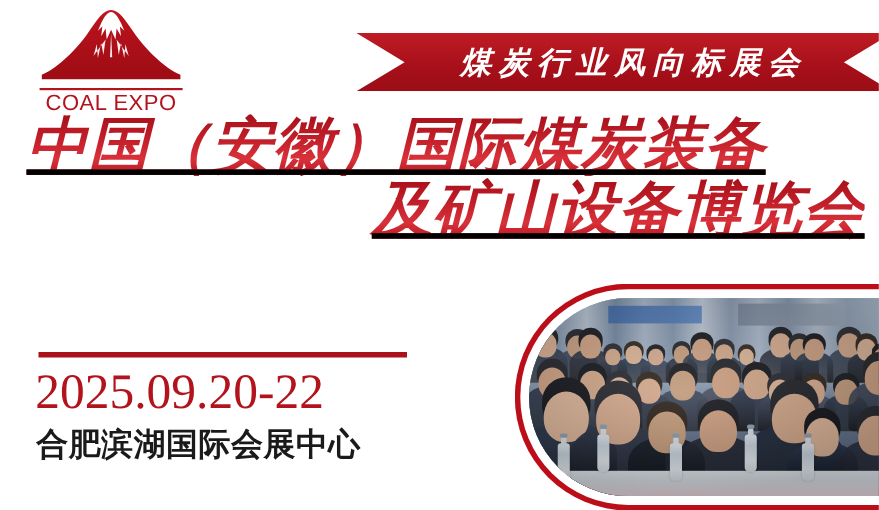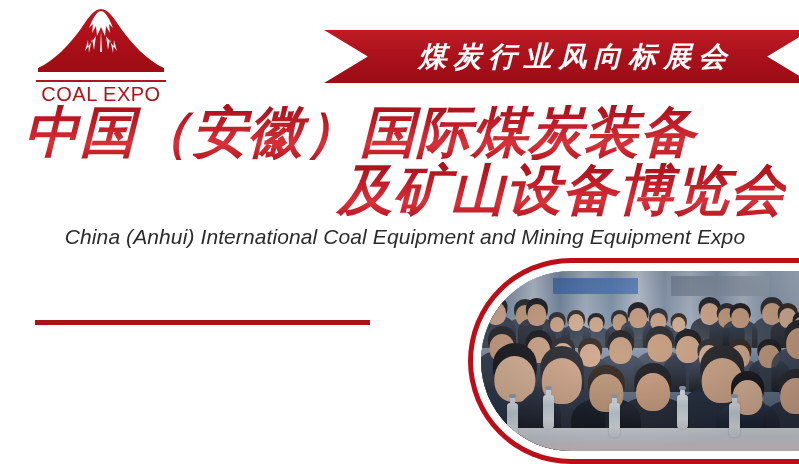--- a/index.html
+++ b/index.html
@@ -103,20 +103,21 @@
     padding-left: 10px;
     box-sizing: border-box;
   }
 
   
   #title-block {
     position: absolute;
     left: 24px;
     top: 104px;
     width: 762px;
+    text-decoration: underline;
   }
   .title-line {
     font-family: "Liberation Sans", sans-serif;
     font-size: 55px;
     font-weight: 700;
     font-style: italic;
     letter-spacing: 1px;
     line-height: 56px;
     white-space: nowrap;
     background: linear-gradient(180deg, #a8101a 0%, #c3202a 42%, #d8313a 72%, #b8161f 100%);
@@ -337,23 +338,24 @@
   <div id="ribbon">
     <div id="ribbon-body"></div>
     <div id="ribbon-text">煤炭行业风向标展会</div>
   </div>
 
   <div id="title-block">
     <div class="title-line" id="title-line-1">中国（安徽）国际煤炭装备</div>
     <div class="title-line" id="title-line-2">及矿山设备博览会</div>
   </div>
 
-  <div id="subtitle">China (Anhui) International Coal Equipment and Mining Equipment Expo</div>
 
   <div id="slogan-rule"></div>
+  <div id="event-date">2025.09.20-22</div>
+  <div id="venue">合肥滨湖国际会展中心</div>
 
   <div id="photo-frame">
     <div id="photo-ring"></div>
     <div id="photo-clip">
       <div class="ph-layer" id="ph-bg"></div>
       <div class="ph-layer" id="ph-backwall"></div>
       <div class="ph-layer" id="ph-banner"></div>
       <div class="ph-layer" id="ph-banner2"></div>
 
       <div class="crowd-row" id="ph-row-far">

